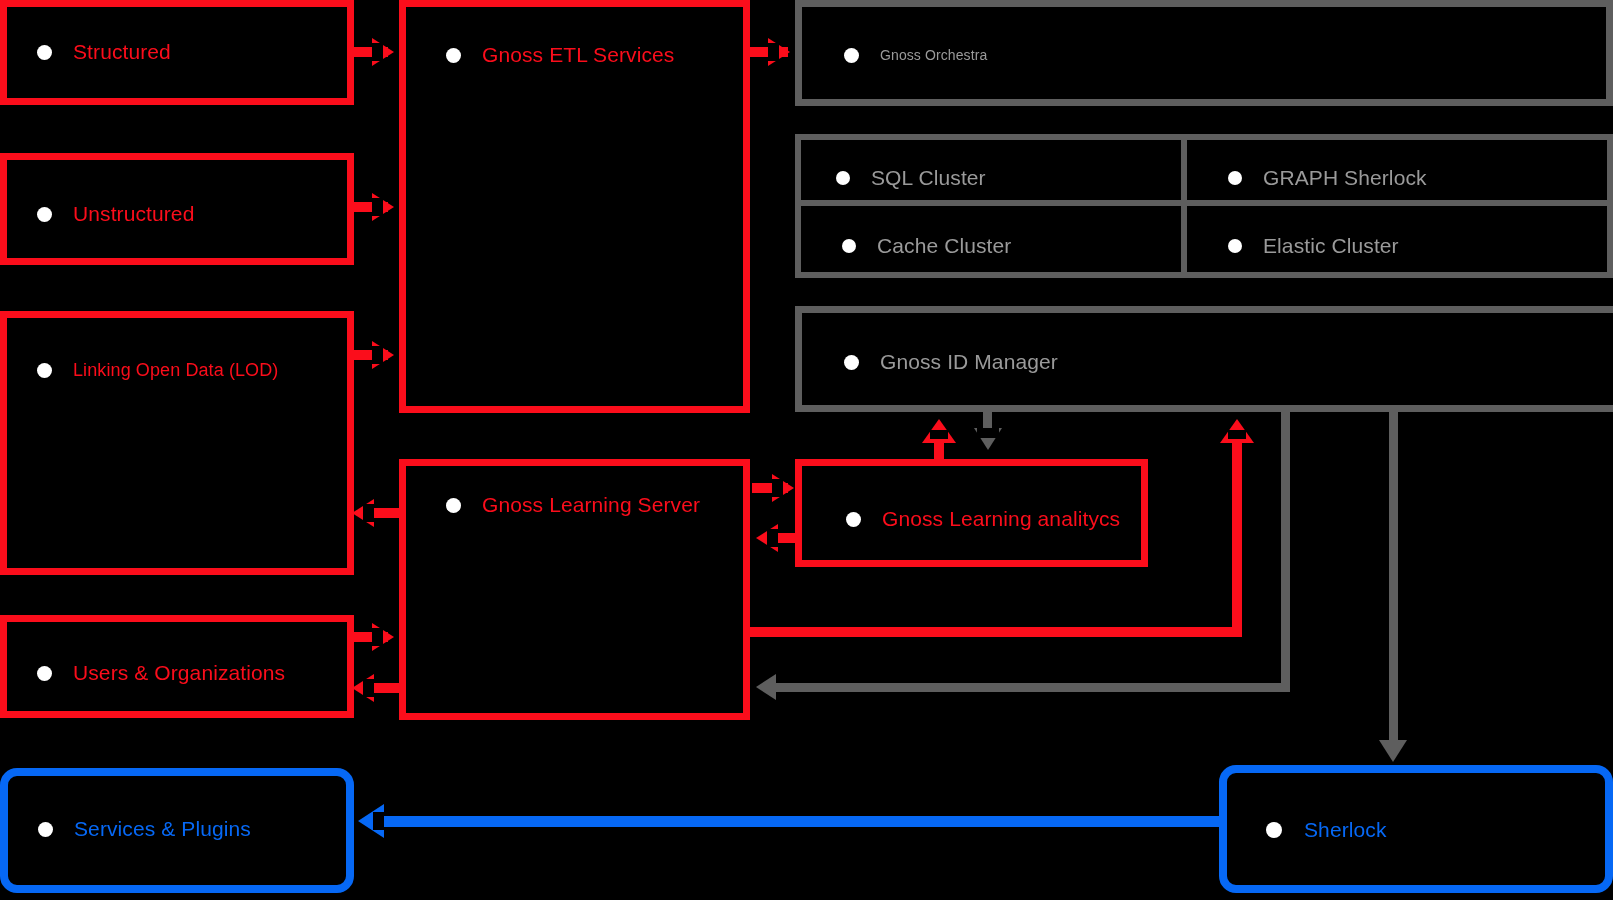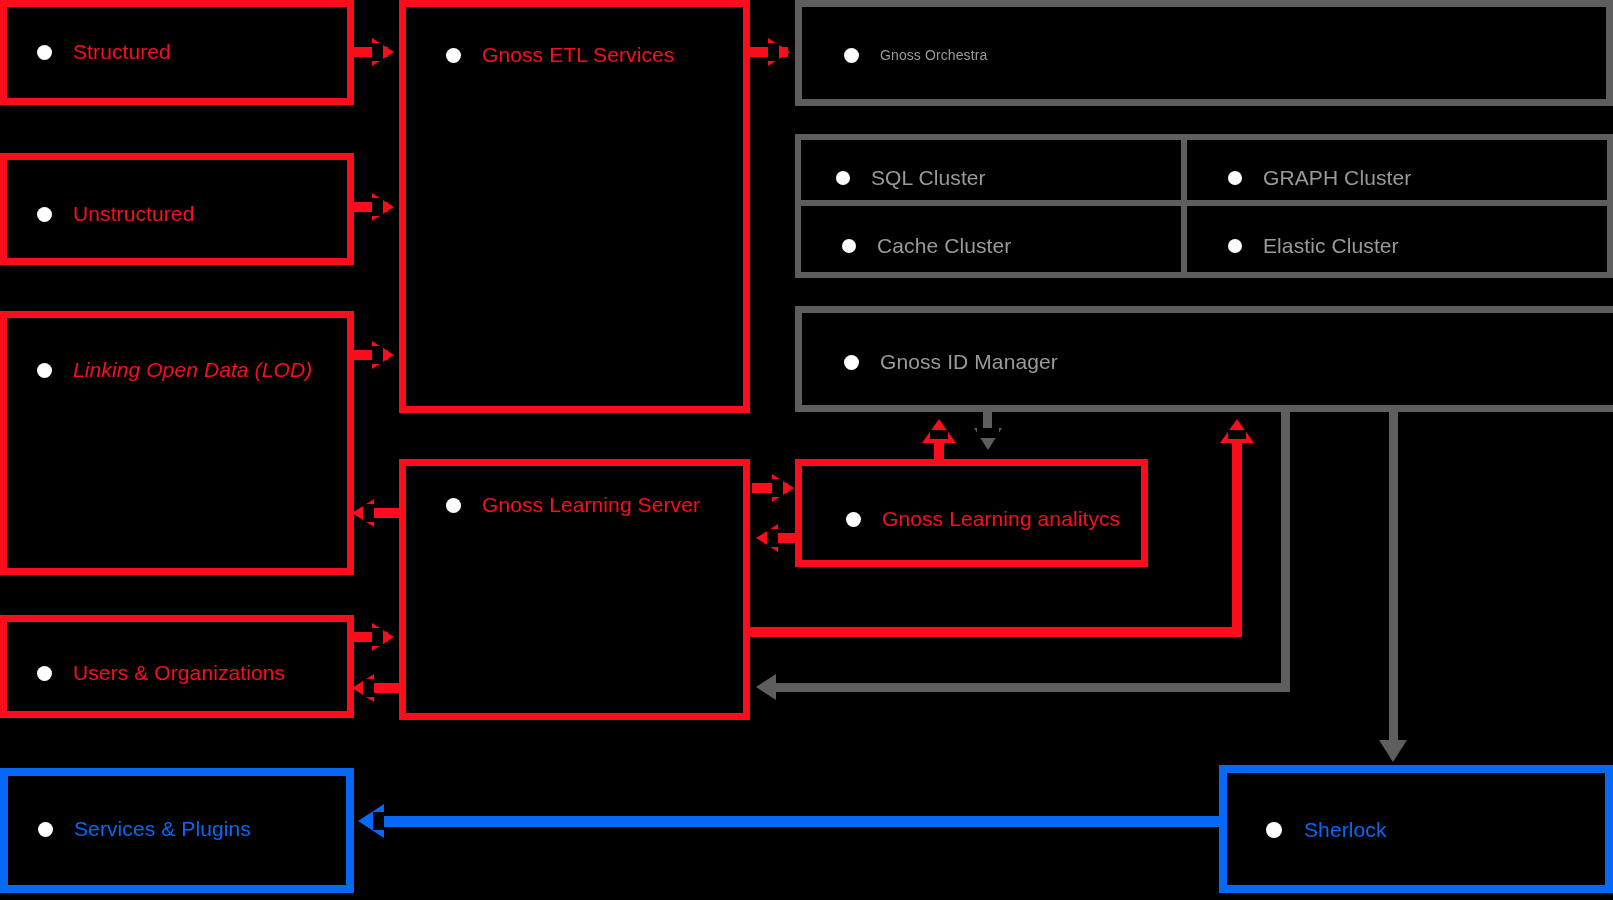--- a/index.html
+++ b/index.html
@@ -13,21 +13,21 @@
 
   .node {
     position: absolute;
     border-style: solid;
     background: #000;
     display: flex;
     align-items: center;
   }
   .node.red   { border-color: #fb0d1b; }
   .node.gray  { border-color: #5e5e5e; }
-  .node.blue  { border-color: #0668f5; }
+  .node.blue  { border-color: #0668f5; border-radius: 17px; }
 
   .bullet {
     flex: 0 0 auto;
     border-radius: 50%;
     background: #fff;
     display: inline-block;
   }
   .bullet-wrap {
     flex: 0 0 auto;
     border-radius: 50%;
@@ -153,21 +153,21 @@
       </span>
       <span class="label" style="font-size:21px;">Unstructured</span>
     </div>
   </div>
 
   <div class="node red" style="left:0px; top:311px; width:354px; height:264px; border-width:7px;">
     <div class="inner" style="left:22px; top:37px;">
       <span class="bullet-wrap" style="width:30px; height:30px;">
         <span class="bullet" style="width:15px; height:15px;"></span>
       </span>
-      <span class="label" style="font-size:21px;font-style:italic;">Linking Open Data (LOD)</span>
+      <span class="label" style="font-size:18px;">Linking Open Data (LOD)</span>
     </div>
   </div>
 
   <div class="node red" style="left:0px; top:615px; width:354px; height:103px; border-width:7px;">
     <div class="inner" style="left:22px; top:36px;">
       <span class="bullet-wrap" style="width:30px; height:30px;">
         <span class="bullet" style="width:15px; height:15px;"></span>
       </span>
       <span class="label" style="font-size:21px;">Users &amp; Organizations</span>
     </div>
@@ -227,21 +227,21 @@
         </span>
         <span class="label" style="font-size:21px;">SQL Cluster</span>
       </div>
     </div>
 
     <div class="node gray" style="left:386px; top:0px; width:432px; height:72px; border-width:6px;">
       <div class="inner" style="left:34px; top:24px;">
         <span class="bullet-wrap" style="width:28px; height:28px;">
           <span class="bullet" style="width:14px; height:14px;"></span>
         </span>
-        <span class="label" style="font-size:21px;">GRAPH Cluster</span>
+        <span class="label" style="font-size:21px;">GRAPH Sherlock</span>
       </div>
     </div>
 
     <div class="node gray" style="left:0px; top:66px; width:412px; height:78px; border-width:6px;">
       <div class="inner" style="left:34px; top:26px;">
         <span class="bullet-wrap" style="width:28px; height:28px;">
           <span class="bullet" style="width:14px; height:14px;"></span>
         </span>
         <span class="label" style="font-size:21px;">Cache Cluster</span>
       </div>

